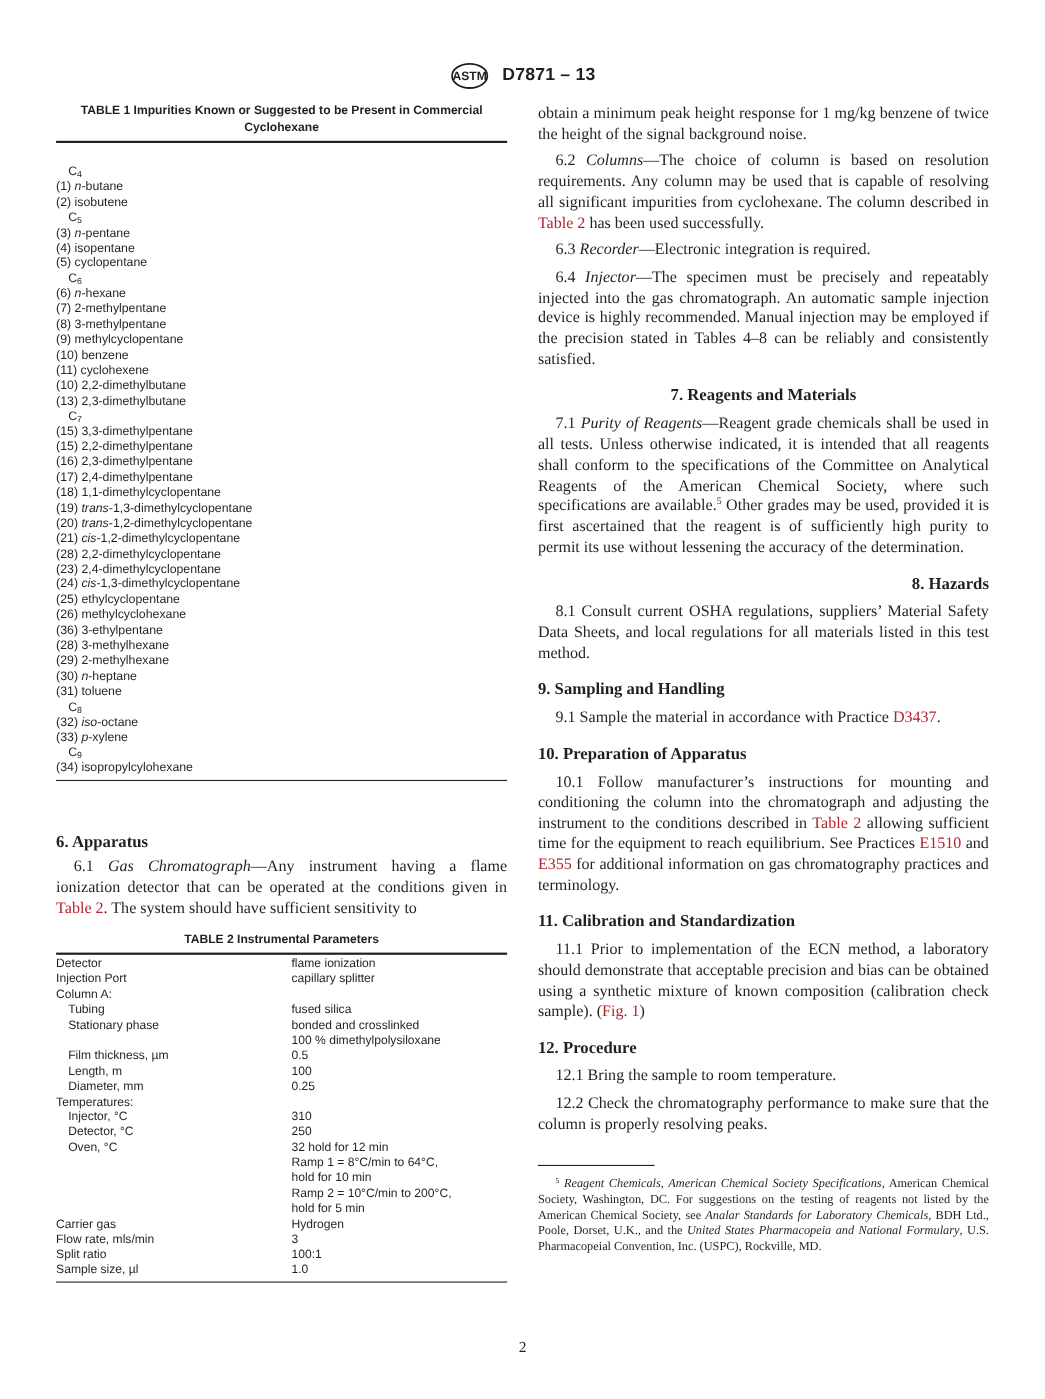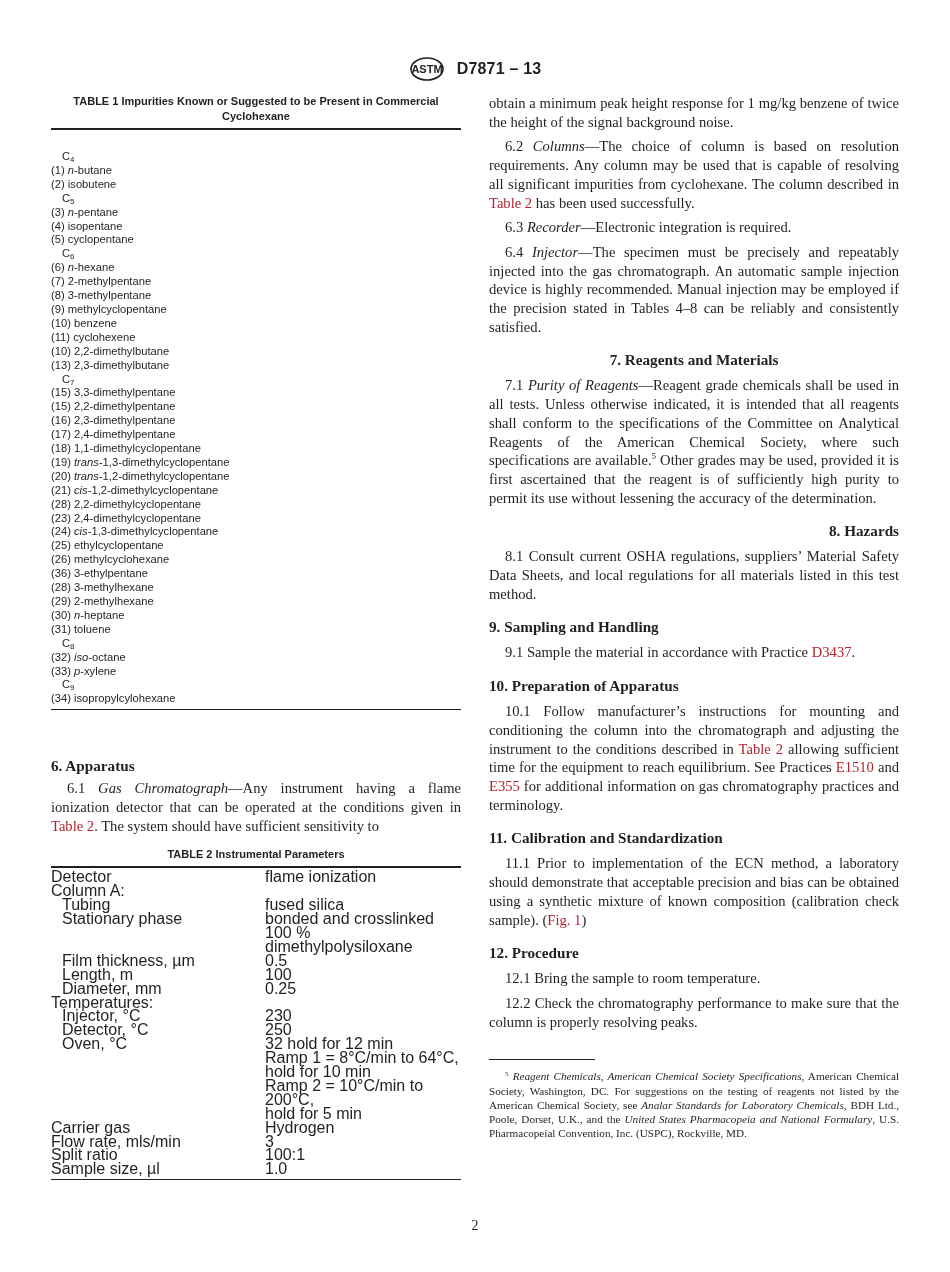--- a/index.html
+++ b/index.html
@@ -19,21 +19,21 @@
   .t1-list .grp { padding-left: 11px; }
   .t1-list sub { font-size: 8px; vertical-align: -2px; line-height: 0; }
   .t1-list i { font-style: italic; }
 
   .sec-title { font-family: "Liberation Serif", serif; font-weight: bold; font-size: 15.2px; line-height: 20px; }
   .para { font-family: "Liberation Serif", serif; font-size: 14.6px; line-height: 18.7px; text-align: justify; text-indent: 16px; margin: 0; }
   .para i { font-style: italic; }
   .para sup { font-size: 9px; line-height: 0; vertical-align: 6px; }
   .link { color: #b2232e; }
 
-  .t2 { font-family: "Liberation Sans", sans-serif; font-size: 16px; line-height: 13.9px; padding-top: 2px; padding-bottom: 3px; }
+  .t2 { font-family: "Liberation Sans", sans-serif; font-size: 11px; line-height: 13.9px; padding-top: 2px; padding-bottom: 3px; }
   .t2 .row { display: flex; }
   .t2 .k { width: 214px; }
   .t2 .k.ind { padding-left: 11px; width: 203px; }
   .t2 .v { flex: 1; }
 
   .fn-rule { width: 106px; border-top: 1px solid #231f20; }
   .footnote { font-family: "Liberation Serif", serif; font-size: 11.2px; line-height: 14.2px; text-align: justify; text-indent: 16px; margin: 0; }
   .footnote i { font-style: italic; }
   .footnote sup { font-size: 7px; line-height: 0; vertical-align: 4px; }
 
@@ -103,20 +103,24 @@
 
   <div style="height:12px;"></div>
   <div class="tbl-title">TABLE 2 Instrumental Parameters</div>
   <div class="rule-thick" style="margin-top:4px;"></div>
   <div class="t2" id="t2">
       <div class="row">
         <span class="k">Detector</span>
         <span class="v">flame ionization</span>
       </div>
       <div class="row">
+        <span class="k">Injection Port</span>
+        <span class="v">capillary splitter</span>
+      </div>
+      <div class="row">
         <span class="k">Column A:</span>
         <span class="v"></span>
       </div>
       <div class="row">
         <span class="k ind">Tubing</span>
         <span class="v">fused silica</span>
       </div>
       <div class="row">
         <span class="k ind">Stationary phase</span>
         <span class="v">bonded and crosslinked</span>
@@ -136,21 +140,21 @@
       <div class="row">
         <span class="k ind">Diameter, mm</span>
         <span class="v">0.25</span>
       </div>
       <div class="row">
         <span class="k">Temperatures:</span>
         <span class="v"></span>
       </div>
       <div class="row">
         <span class="k ind">Injector, °C</span>
-        <span class="v">230</span>
+        <span class="v">310</span>
       </div>
       <div class="row">
         <span class="k ind">Detector, °C</span>
         <span class="v">250</span>
       </div>
       <div class="row">
         <span class="k ind">Oven, °C</span>
         <span class="v">32 hold for 12 min</span>
       </div>
       <div class="row">

